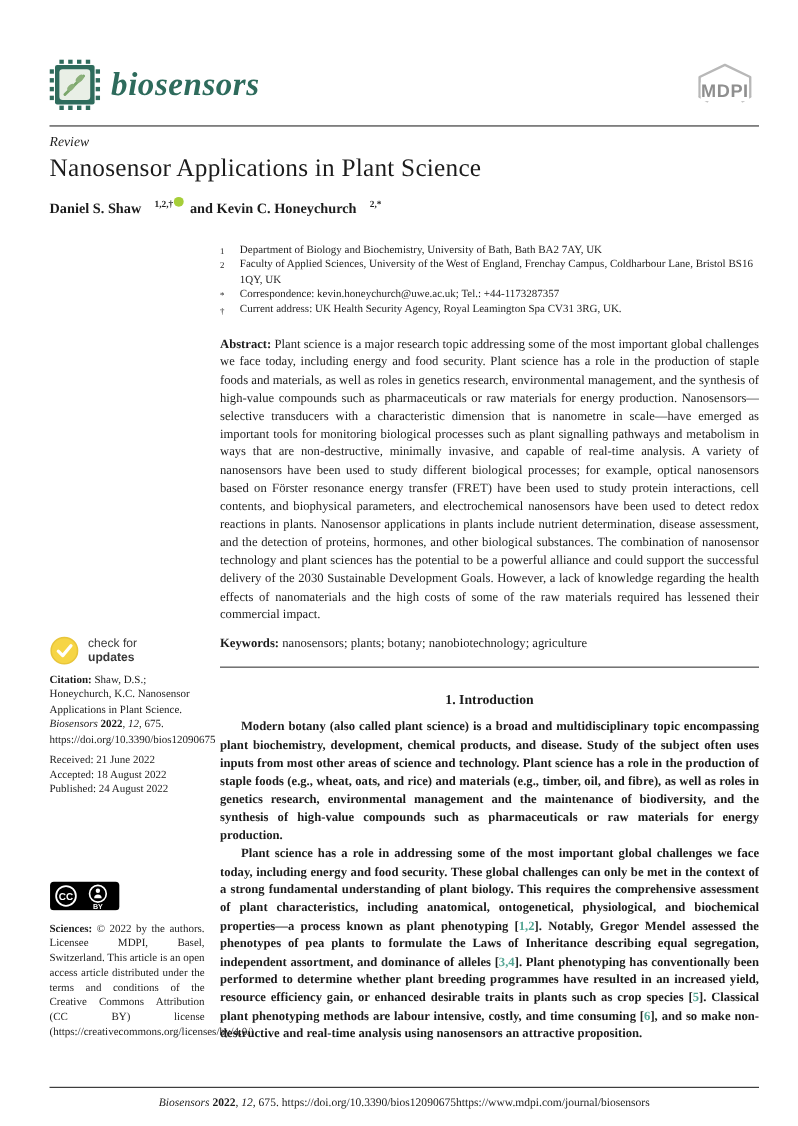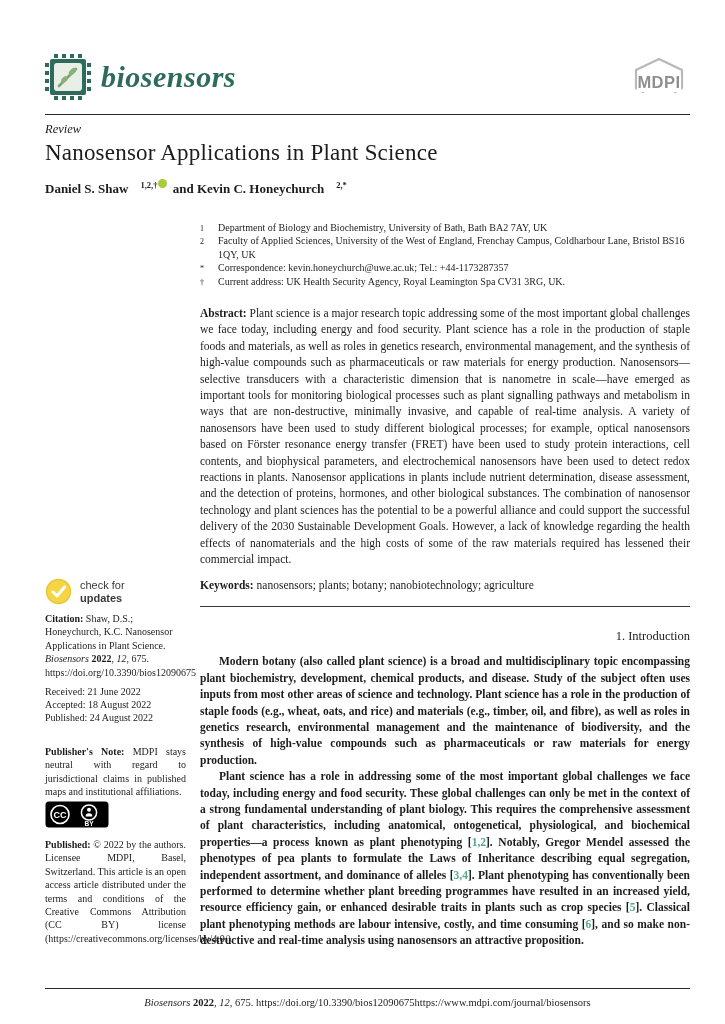--- a/index.html
+++ b/index.html
@@ -28,21 +28,21 @@
   .orcid{display:inline-block;width:9px;height:9px;border-radius:50%;background:var(--orcid-green);vertical-align:super;margin:0 2px 0 1px;}
   
   .affils{position:absolute;left:200px;top:221px;width:492px;font-size:10px;line-height:13.4px;}
   .affil-row{display:flex;}
   .affil-marker{width:18px;flex:none;font-size:8px;position:relative;top:1px;}
   .affil-text{flex:1;}
   
   .maincol{position:absolute;left:200px;top:305px;width:490px;font-size:11.5px;line-height:16.4px;text-align:justify;}
   .kw{margin-top:9px;}
   .kw-rule{margin-top:13px;border-top:1px solid #3a3a3a;}
-  .intro-h{margin-top:21px;font-size:12.5px;font-weight:normal;text-align:right;}
+  .intro-h{margin-top:21px;font-size:12.5px;font-weight:bold;text-align:center;}
   .bodyp{margin-top:9px;text-indent:19px;font-weight:bold;}
   .bodyp + .bodyp{margin-top:0;}
   
   .crossmark{position:absolute;left:45px;top:566px;display:flex;gap:8px;align-items:center;
     font-family:Liberation Sans, sans-serif;font-size:11px;color:#3a3a3a;line-height:12.5px;cursor:pointer;margin-top:12px;}
   .crossmark .l2{font-weight:bold;}
   .side{position:absolute;left:45px;width:141px;font-size:10px;line-height:13.4px;}
   .side.citation{top:612px;}
   .side.dates{top:686px;line-height:12.9px;}
   .side.pubnote{top:745px;text-align:justify;}
@@ -149,35 +149,34 @@
   </div>
 
   <div class="side citation"><span class="seg-b">Citation: </span><span>Shaw, D.S.; Honeychurch, K.C. Nanosensor Applications in Plant Science. </span><span class="seg-i">Biosensors </span><span class="seg-b">2022</span><span>, </span><span class="seg-i">12</span><span>, 675. https://doi.org/10.3390/bios12090675</span></div>
 
   <div class="side dates">
     <div>Received: 21 June 2022</div>
     <div>Accepted: 18 August 2022</div>
     <div>Published: 24 August 2022</div>
   </div>
 
-  <div class="side pubnote"><span class="seg-b">Publisher's Note: </span><span>MDPI stays neutral with regard to jurisdictional claims in published maps and institutional affiliations.</span></div>
 
   <div class="ccbadge">
     <svg width="64" height="27" viewBox="0 0 64 27">
       <rect x="0.5" y="0.5" width="63" height="26" rx="3.5" fill="#000000"></rect>
       <circle cx="15" cy="13.5" r="9" fill="none" stroke="#ffffff" stroke-width="1.6"></circle>
       <text x="15" y="17" text-anchor="middle" font-family="Liberation Sans, sans-serif" font-size="9" font-weight="bold" fill="#ffffff">CC</text>
       <circle cx="44" cy="11.5" r="7.6" fill="none" stroke="#ffffff" stroke-width="1.5"></circle>
       <circle cx="44" cy="8.8" r="2" fill="#ffffff"></circle>
       <path d="M40.6 15.6 a3.4 3.4 0 0 1 6.8 0 z" fill="#ffffff"></path>
       <text x="44" y="25" text-anchor="middle" font-family="Liberation Sans, sans-serif" font-size="6.5" font-weight="bold" fill="#ffffff">BY</text>
     </svg>
   </div>
 
-  <div class="side copyright"><span class="seg-b">Published: </span><span>© 2022 by the authors. Licensee MDPI, Basel, Switzerland. This article is an open access article distributed under the terms and conditions of the Creative Commons Attribution (CC BY) license (https://creativecommons.org/licenses/by/4.0/).</span></div>
+  <div class="side copyright"><span class="seg-b">Sciences: </span><span>© 2022 by the authors. Licensee MDPI, Basel, Switzerland. This article is an open access article distributed under the terms and conditions of the Creative Commons Attribution (CC BY) license (https://creativecommons.org/licenses/by/4.0/).</span></div>
 
   <footer class="footer">
     <div class="footer-rule"></div>
     <div class="footer-row">
       <span><span class="seg-i">Biosensors </span><span class="seg-b">2022</span><span>, </span><span class="seg-i">12</span><span>, 675. https://doi.org/10.3390/bios12090675</span></span>
       <span>https://www.mdpi.com/journal/biosensors</span>
     </div>
   </footer>
 
 </div>

